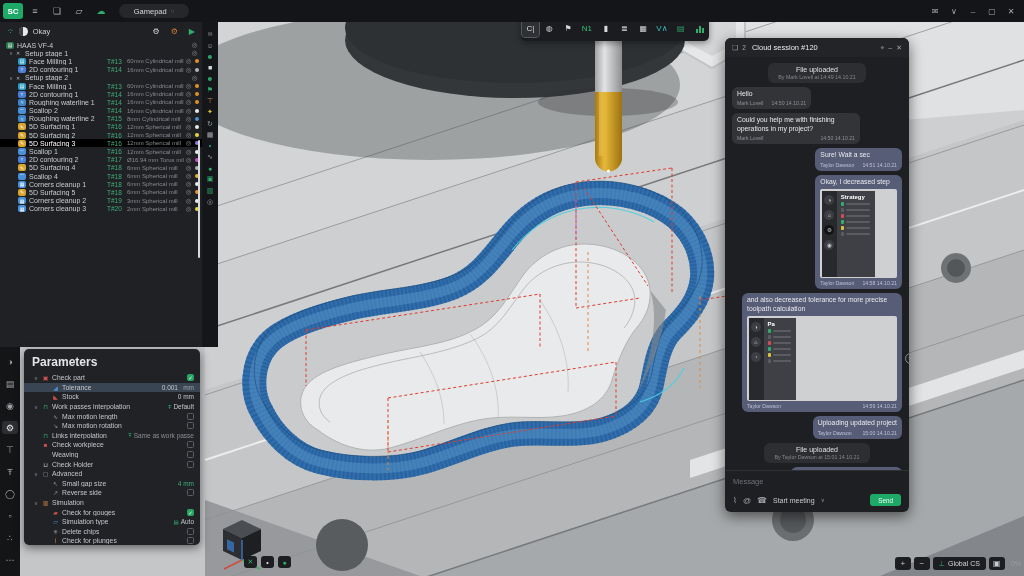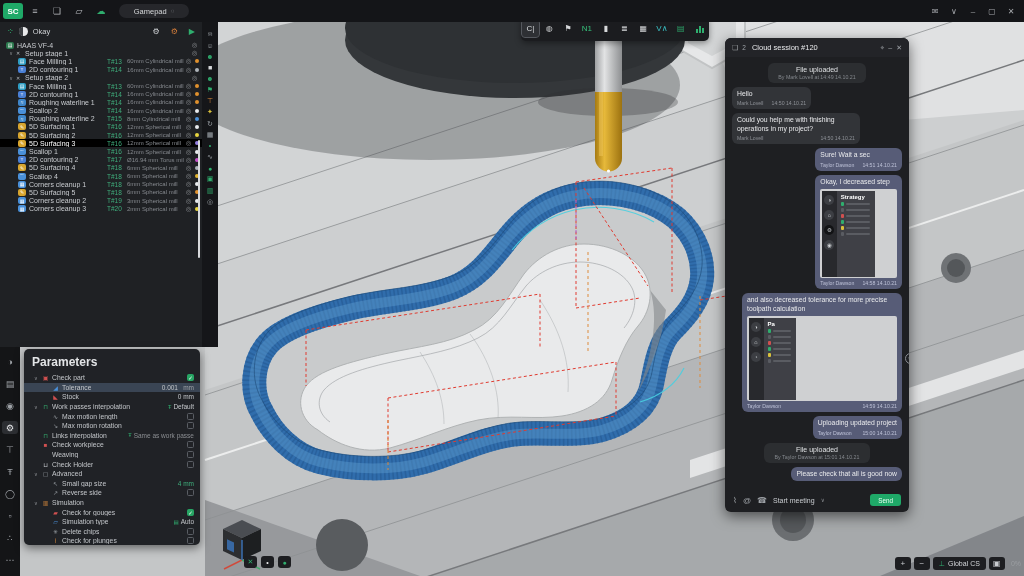--- a/index.html
+++ b/index.html
@@ -793,20 +793,23 @@
           </div>
         </div>
         <div class="notice">
           <div class="t">File uploaded</div>
           <div class="c">By Taylor Dawson at 15:01 14.10.21</div>
         </div>
         <div class="msg out">
           <div class="txt">Please check that all is good now</div>
         </div>
       </div>
+    <div class="chat-input">
+      <span class="ph">Message</span>
+    </div>
     <div class="chat-foot">
       <span class="fic">⌇</span>
       <span class="fic">@</span>
       <span class="fic">☎</span>
       <span class="meet">Start meeting</span>
       <span class="dn">∨</span>
       <span class="sp"></span>
       <button class="send-btn">Send</button>
     </div>
   </div>

